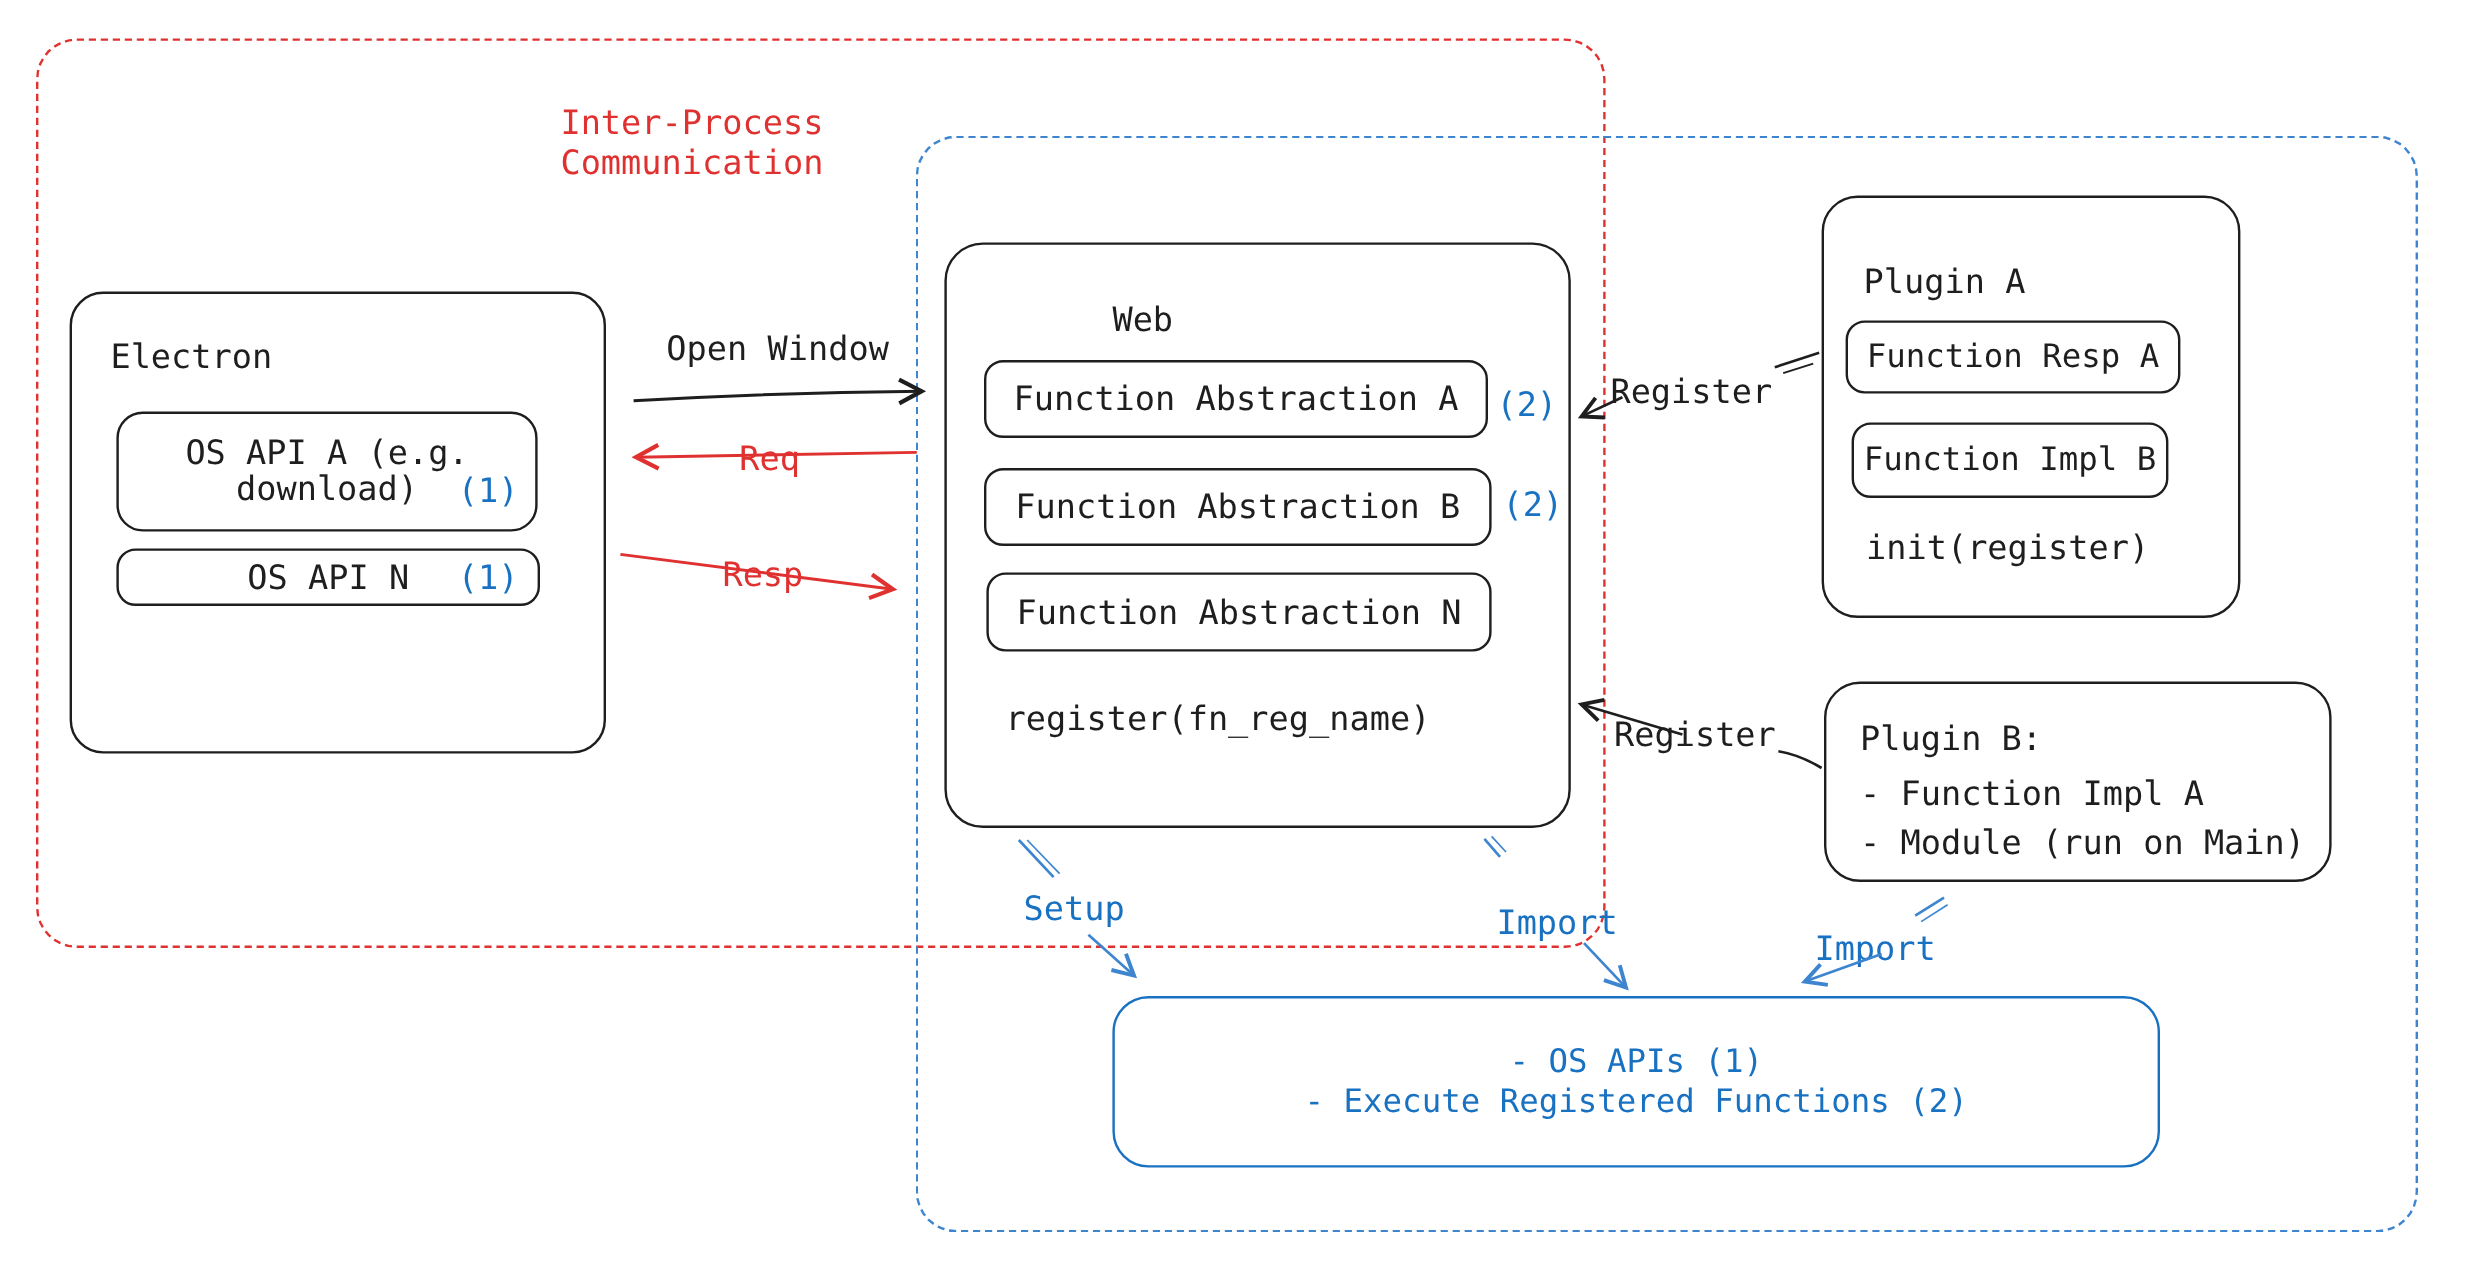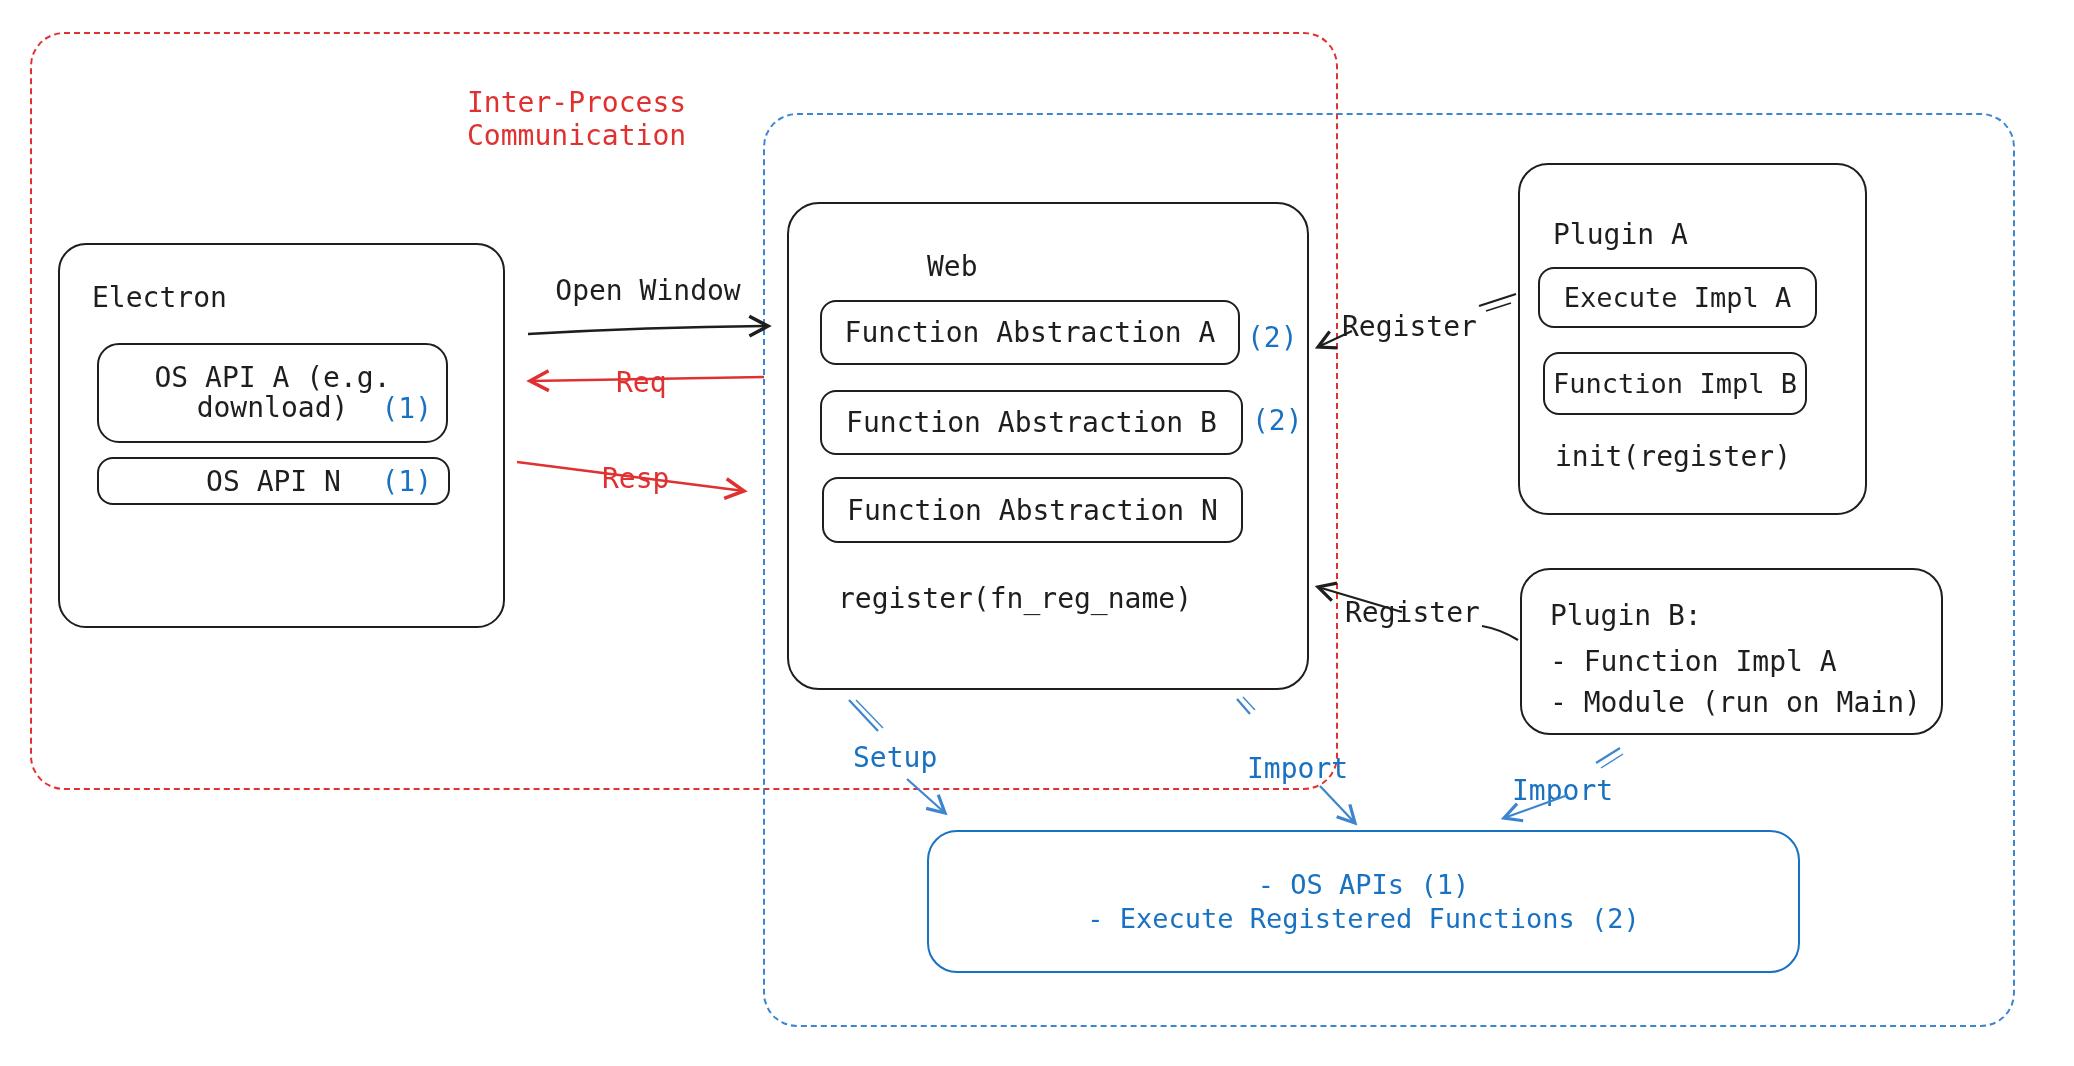--- a/index.html
+++ b/index.html
@@ -64,21 +64,21 @@
   <div class="ibox" style="left:822px;top:477px;width:421px;height:66px;">
     <span style="font-size:28px;">Function Abstraction N</span>
   </div>
   <span class="badge abs" style="left:1252px;top:490px;"></span>
 
   <div class="lbl" style="left:838px;top:582px;">register(fn_reg_name)</div>
 
   <div class="box" style="left:1518px;top:163px;width:349px;height:352px;border-radius:30px;"></div>
   <div class="lbl" style="left:1553px;top:218px;">Plugin A</div>
   <div class="ibox" style="left:1538px;top:267px;width:279px;height:61px;">
-    <span style="font-size:27px;">Execute Impl A</span>
+    <span style="font-size:27px;">Function Resp A</span>
   </div>
   <div class="ibox" style="left:1543px;top:352px;width:264px;height:63px;">
     <span style="font-size:27px;">Function Impl B</span>
   </div>
   <div class="lbl" style="left:1555px;top:440px;">init(register)</div>
 
   <div class="box" style="left:1520px;top:568px;width:423px;height:167px;border-radius:30px;"></div>
   <div class="lbl" style="left:1550px;top:599px;">Plugin B:</div>
   <div class="lbl" style="left:1550px;top:686px;">- Module (run on Main)</div>
   <div class="lbl" style="left:1550px;top:645px;">- Function Impl A</div>

